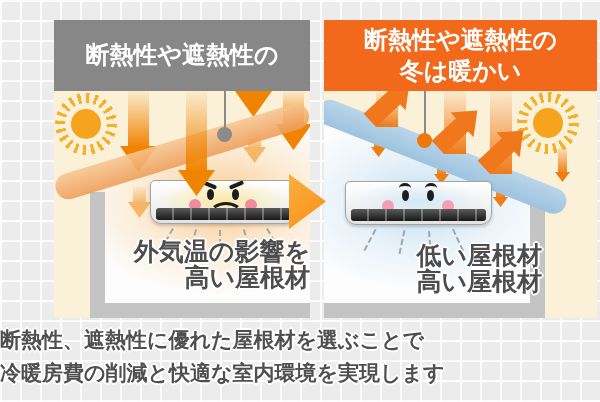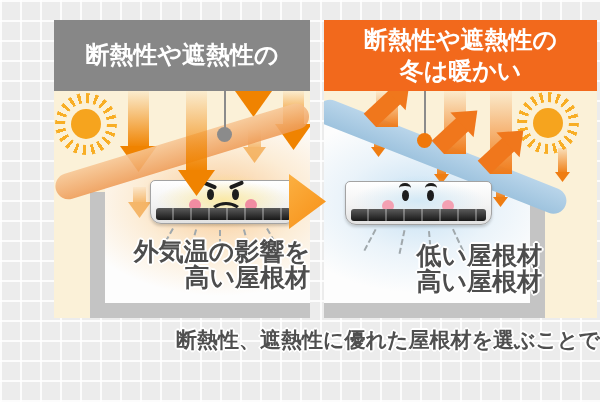--- a/index.html
+++ b/index.html
@@ -84,23 +84,23 @@
   .mouth-smile{position:absolute;width:32px;height:22px;background:none!important;
     border:3px solid transparent;border-bottom:3px solid #1d1d1d;border-radius:50%;top:6px;}
   
   .flow{position:absolute;width:0;height:24px;border-left:2px dashed #A0A8AC;z-index:6;}
   
   .slabel{position:absolute;left:0;right:0;text-align:right;z-index:8;font-weight:bold;
     font-size:25px;line-height:26px;color:#4D4D4D;
     text-shadow:-2px 0 0 #fff,2px 0 0 #fff,0 -2px 0 #fff,0 2px 0 #fff,-1px -1px 0 #fff,1px 1px 0 #fff,-1px 1px 0 #fff,1px -1px 0 #fff;}
   .mid-arrow{position:absolute;left:289px;top:174px;width:37px;height:55px;z-index:10;
     background:linear-gradient(135deg,#FBB042,#F78F15);clip-path:polygon(0 0,100% 50%,0 100%);}
-  .caption{position:absolute;left:0;right:0;top:324px;text-align:right;font-weight:bold;
+  .caption{position:absolute;left:0;right:0;top:324px;text-align:left;font-weight:bold;
     font-size:21px;line-height:33px;color:#4F4F4F;
-    text-shadow:-2px 0 0 #fff,2px 0 0 #fff,0 -2px 0 #fff,0 2px 0 #fff,-1px -1px 0 #fff,1px 1px 0 #fff,-1px 1px 0 #fff,1px -1px 0 #fff;padding-left:35px;}
+    text-shadow:-2px 0 0 #fff,2px 0 0 #fff,0 -2px 0 #fff,0 2px 0 #fff,-1px -1px 0 #fff,1px 1px 0 #fff,-1px 1px 0 #fff,1px -1px 0 #fff;}
 </style>
 </head>
 <body>
 
 <div class="page">
 
   <section class="panel left">
     <header class="phead gray">
       <div>断熱性や遮熱性の</div>
     </header>
@@ -245,15 +245,16 @@
 
       <div class="slabel" style="top:152px;left:-55px;right:55px;">
         <div>低い屋根材</div>
         <div>高い屋根材</div>
       </div>
     </div>
   </section>
 
   <footer class="caption">
     <div>断熱性、遮熱性に優れた屋根材を選ぶことで</div>
+    <div>冷暖房費の削減と快適な室内環境を実現します</div>
   </footer>
 
 </div>
 
 </body></html>

